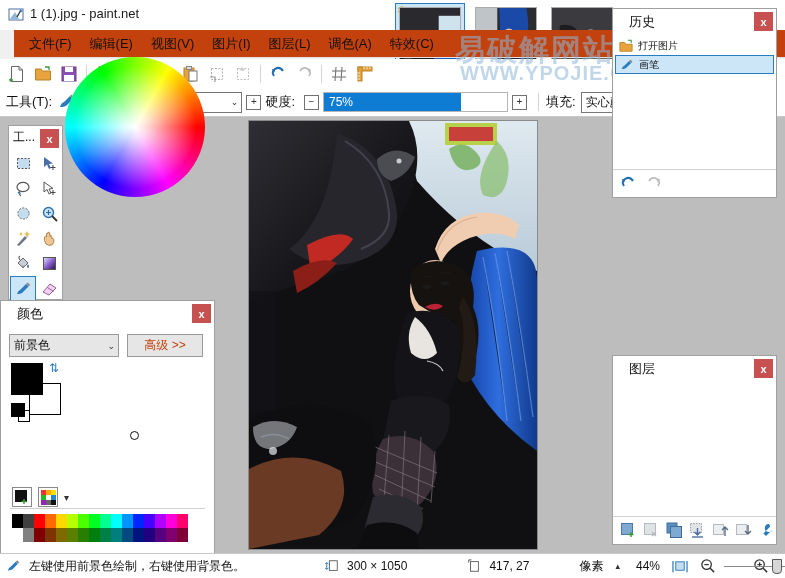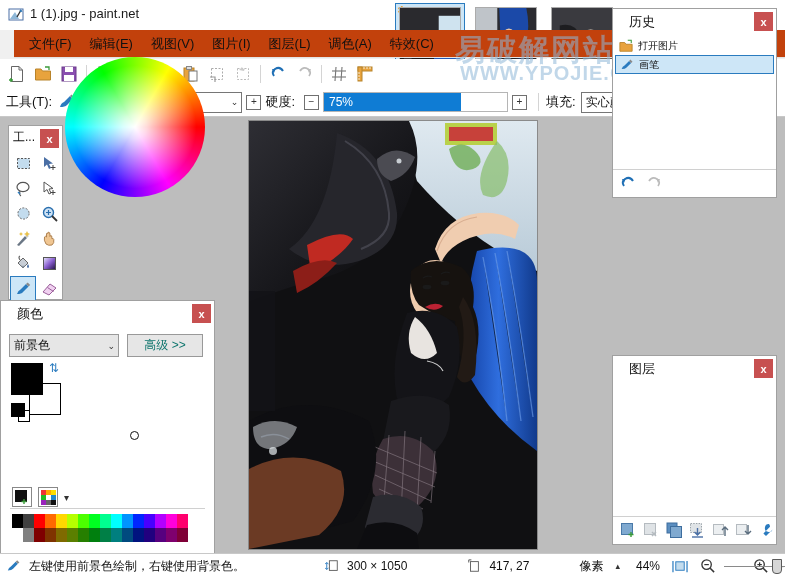--- a/index.html
+++ b/index.html
@@ -680,21 +680,21 @@
   <div class="panel" id="colors-panel" style="left:0px; top:300px; width:215px; height:304px;">
     <div class="panel-head">
       <span class="panel-title">颜色</span>
       <span class="panel-close">x</span>
     </div>
     <div class="colors-row">
       <div class="combo" style="width:110px;height:23px;background:#e6e6e6;border-color:#999;">
         <span>前景色</span>
         <span class="chev">⌄</span>
       </div>
-      <div style="width:76px;height:23px;border:1px solid #999;background:#e6e6e6;display:flex;align-items:center;justify-content:center;font-size:12px;color:#0f766e;">高级  &gt;&gt;</div>
+      <div style="width:76px;height:23px;border:1px solid #999;background:#e6e6e6;display:flex;align-items:center;justify-content:center;font-size:12px;color:#c2410c;">高级  &gt;&gt;</div>
     </div>
     <div class="swatch-area">
       <div class="sw-secondary" style="background: rgb(255, 255, 255);"></div>
       <div class="sw-primary" style="background: rgb(0, 0, 0);"></div>
       <span class="sw-swap">⇅</span>
       <div class="sw-mini2"></div>
       <div class="sw-mini1"></div>
     </div>
   </div>
 

